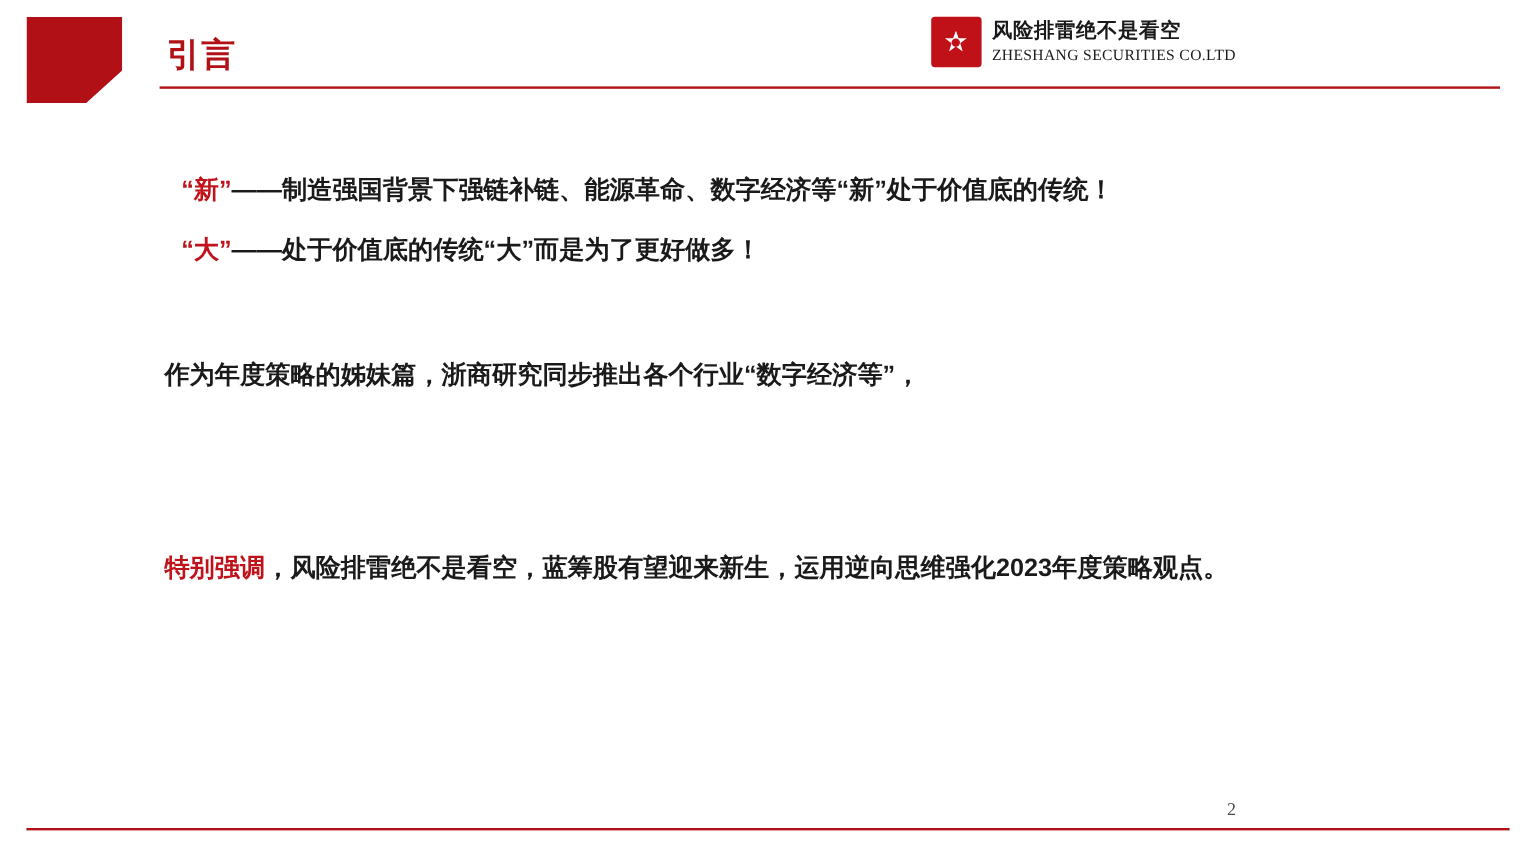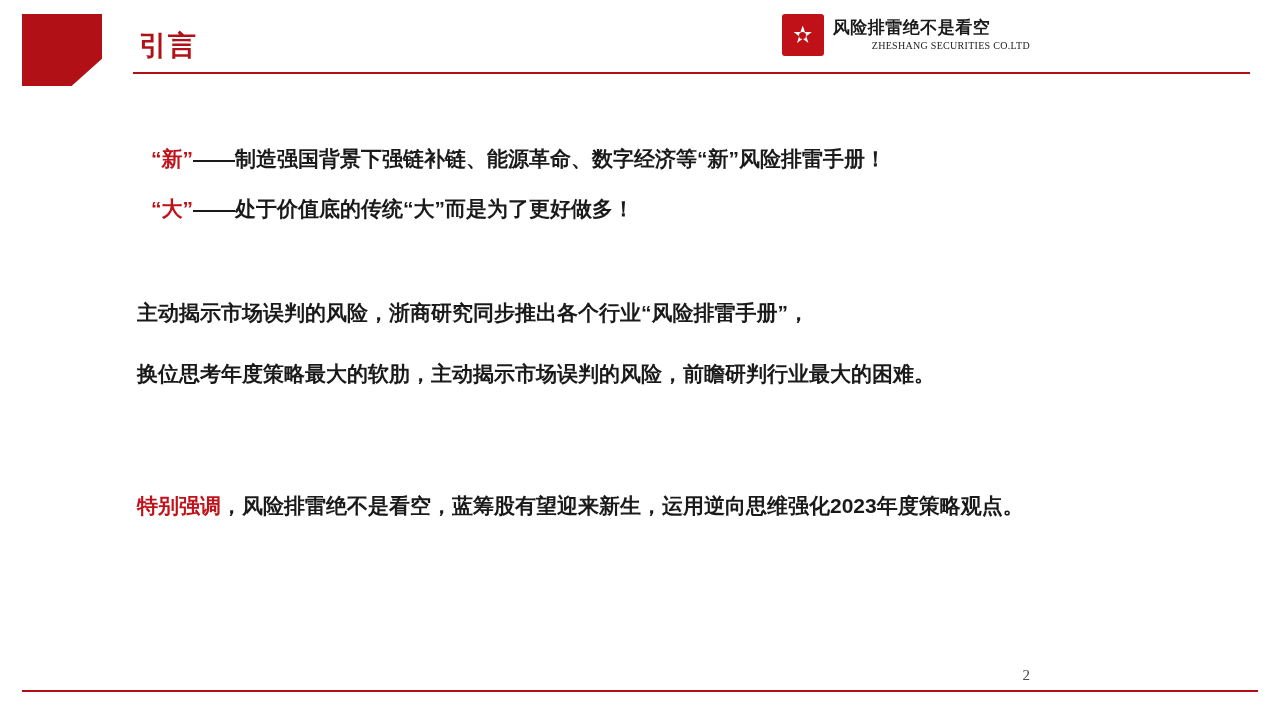--- a/index.html
+++ b/index.html
@@ -97,26 +97,25 @@
     justify-content: center;
   }
   .logo-cn {
     font-size: 17px;
     font-weight: bold;
     color: #1a1a1a;
     letter-spacing: 0.5px;
     line-height: 1.25;
   }
   .logo-en {
-    font-size: 10px;
+    font-size: 13px;
     color: #1a1a1a;
     letter-spacing: 0.3px;
     line-height: 1.5;
     font-family: "Liberation Serif", serif;
-    margin-left: 39px;
   }
 
   
   .content {
     position: absolute;
     left: 137px;
     top: 126px;
     width: 1060px;
   }
 
@@ -178,33 +177,32 @@
       <div class="logo-en">ZHESHANG SECURITIES CO.LTD</div>
     </div>
   </div>
 
   <div class="content">
 
     <div class="block-1">
 
       <div class="gap-a"></div>
 
-      <div class="line indent"><span class="red">“新”</span><span>——制造强国背景下强链补链、能源革命、数字经济等“新”风险排雷手册！</span></div>
+      <div class="line indent"><span class="red">“新”</span><span>——制造强国背景下强链补链、能源革命、数字经济等“新”处于价值底的传统！</span></div>
 
       <div class="gap-a"></div>
 
       <div class="line indent"><span class="red">“大”</span><span>——处于价值底的传统“大”而是为了更好做多！</span></div>
     </div>
 
     <div class="gap-d"></div>
 
     <div class="block-2">
-      <div class="line">主动揭示市场误判的风险，浙商研究同步推出各个行业“风险排雷手册”，</div>
+      <div class="line">作为年度策略的姊妹篇，浙商研究同步推出各个行业“数字经济等”，</div>
       <div class="gap-c"></div>
-      <div class="line">换位思考年度策略最大的软肋，主动揭示市场误判的风险，前瞻研判行业最大的困难。</div>
     </div>
 
     <div class="gap-d"></div>
     <div class="gap-c"></div>
 
     <div class="block-3">
       <div class="line"><span class="red">特别强调</span><span>，风险排雷绝不是看空，蓝筹股有望迎来新生，运用逆向思维强化2023年度策略观点。</span></div>
     </div>
 
   </div>

